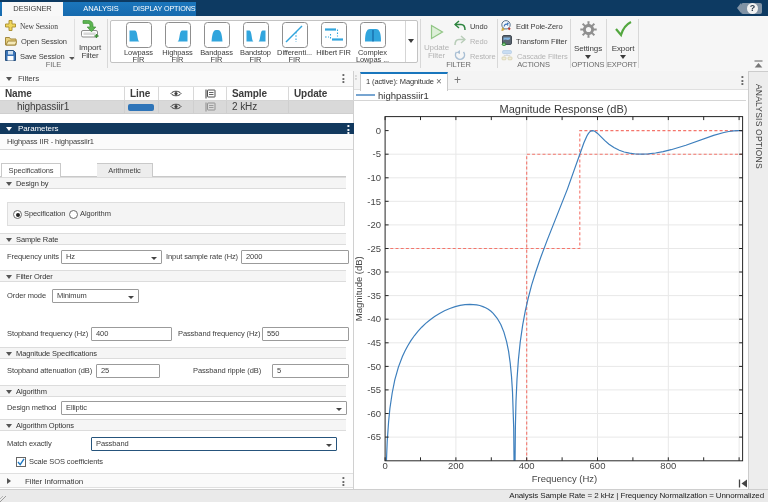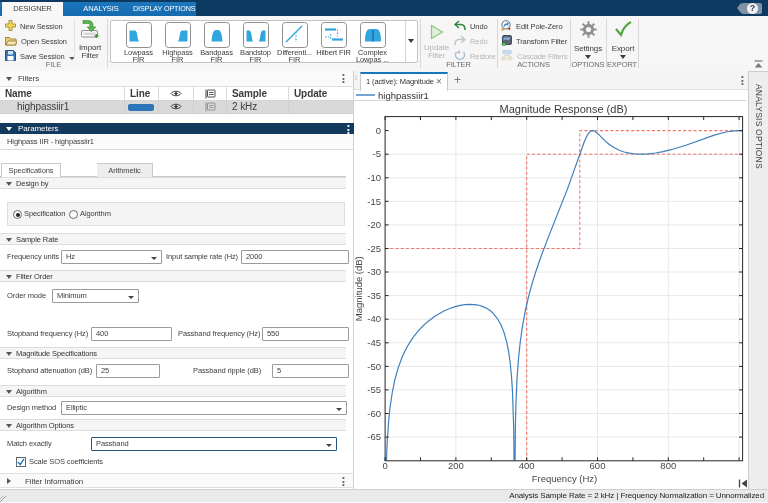--- a/index.html
+++ b/index.html
@@ -68,21 +68,21 @@
     <div class="navy"></div>
     <div class="tab" id="tab-designer">DESIGNER</div>
     <div class="tab" id="tab-analysis">ANALYSIS</div>
     <div class="tab" id="tab-display">DISPLAY OPTIONS</div>
     <div id="helpbtn">
         <div class="q">?</div>
       </div>
   </div>
   <div id="ribbon">
 
-    <div class="fitem" style="left:5px;top:4px;"><svg width="11" height="11" viewBox="0 0 11 11">
+    <div class="fitem" style="left:5px;top:4px;font-family:Liberation Serif, serif;"><svg width="11" height="11" viewBox="0 0 11 11">
           <path d="M4,0.5 h3 v3.5 h3.5 v3 h-3.5 v3.5 h-3 v-3.5 H0.5 v-3 h3.5 z" fill="#efd65c" stroke="#b09537" stroke-width="1"></path>
         </svg>New Session</div>
     <div class="fitem" style="left:5px;top:19px;"><svg width="12" height="10" viewBox="0 0 12 10">
           <path d="M0.5,1.5 h4 l1,1.5 h5.5 v6 h-10.5 z" fill="#e7cf7c" stroke="#a3883d" stroke-width="1"></path>
           <path d="M1,9 l2,-4 h9 l-1.8,4 z" fill="#f5e9b8" stroke="#a3883d" stroke-width="1"></path>
         </svg>Open Session</div>
     <div class="fitem" style="left:5px;top:34px;"><svg width="11" height="11" viewBox="0 0 11 11">
           <path d="M0.5,0.5 h8 l2,2 v8 h-10 z" fill="#3a74b8" stroke="#28517f" stroke-width="1"></path>
           <rect x="2.5" y="6" width="6" height="4.5" fill="#fff"></rect>
           <rect x="3" y="1" width="5" height="3.5" fill="#cfe0f0"></rect>

